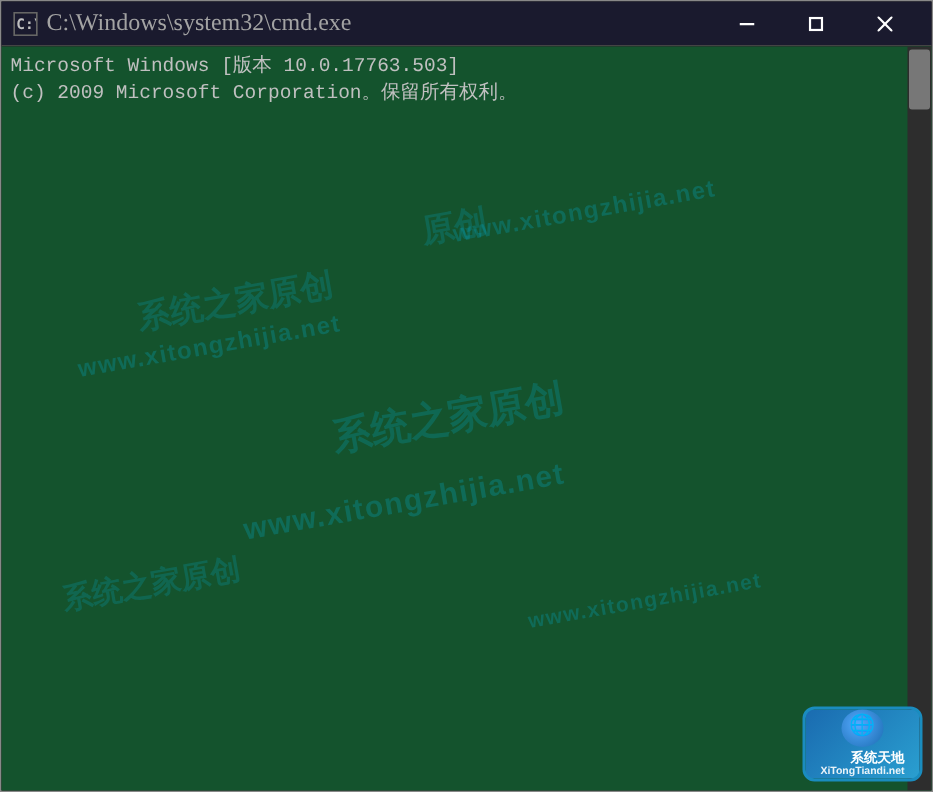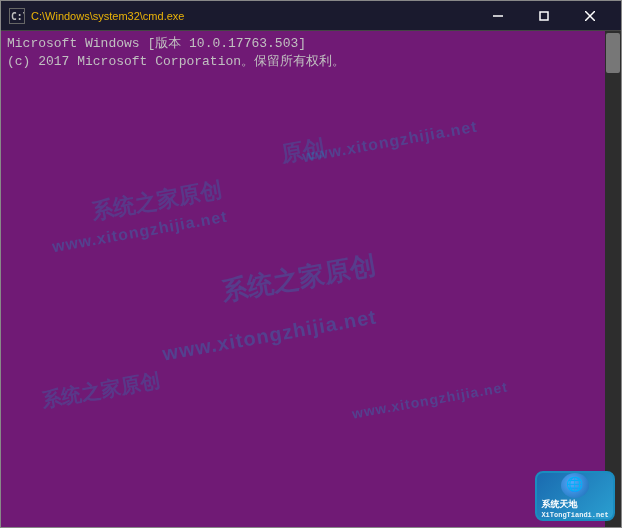--- a/index.html
+++ b/index.html
@@ -51,23 +51,23 @@
       display: flex;
       align-items: center;
       justify-content: center;
       font-size: 10px;
       color: #fff;
       font-weight: bold;
       border: 1px solid #666;
     }
 
     .title-bar-text {
-      color: #eab308;
-      font-size: 11px;
-      font-family: Liberation Sans, sans-serif;
+      color: #a3a3a3;
+      font-size: 16px;
+      font-family: Liberation Serif, serif;
     }
 
     .title-bar-controls {
       display: flex;
       gap: 0;
     }
 
     .title-btn {
       width: 46px;
       height: 30px;
@@ -84,21 +84,21 @@
     .title-btn svg {
       width: 10px;
       height: 10px;
       stroke: #fff;
       fill: none;
       stroke-width: 1.5;
     }
 
     .console-area {
       flex: 1;
-      background: #701a75;
+      background: #14532d;
       color: #c0c0c0;
       font-family: 'Courier New', Lucida Console, monospace;
       font-size: 13px;
       padding: 4px 6px;
       line-height: 1.4;
       position: relative;
       overflow: hidden;
     }
 
     .console-area .line {
@@ -176,23 +176,23 @@
       display: flex;
       align-items: center;
       justify-content: center;
       font-size: 14px;
       margin-bottom: 2px;
     }
 
     .logo-badge-text {
       color: #fff;
       font-size: 9px;
-      font-family: Liberation Mono, monospace;
-      font-weight: bold;
-      text-align: left;
+      font-family: Liberation Sans, sans-serif;
+      font-weight: bold;
+      text-align: right;
       line-height: 1.2;
     }
 
     .console-content {
       padding-right: 16px;
     }
   </style>
 </head>
 <body>
 
@@ -224,21 +224,21 @@
             <line x1="0" y1="0" x2="10" y2="10"></line>
             <line x1="10" y1="0" x2="0" y2="10"></line>
           </svg>
       </button>
     </div>
   </div>
 
   <div class="console-area">
     <div class="console-content">
       <span class="line">Microsoft Windows [版本 10.0.17763.503]</span>
-      <span class="line">(c) 2017 Microsoft Corporation。保留所有权利。</span>
+      <span class="line">(c) 2009 Microsoft Corporation。保留所有权利。</span>
       <span class="line"></span>
     </div>
 
     <div class="scrollbar">
       <div class="scrollbar-thumb"></div>
     </div>
 
     <div class="watermark-cn" style="top:155px; left:90px; transform:rotate(-10deg);">系统之家原创</div>
 
     <div class="watermark" style="top:190px; left:50px; transform:rotate(-10deg); font-size:16px;">www.xitongzhijia.net</div>

